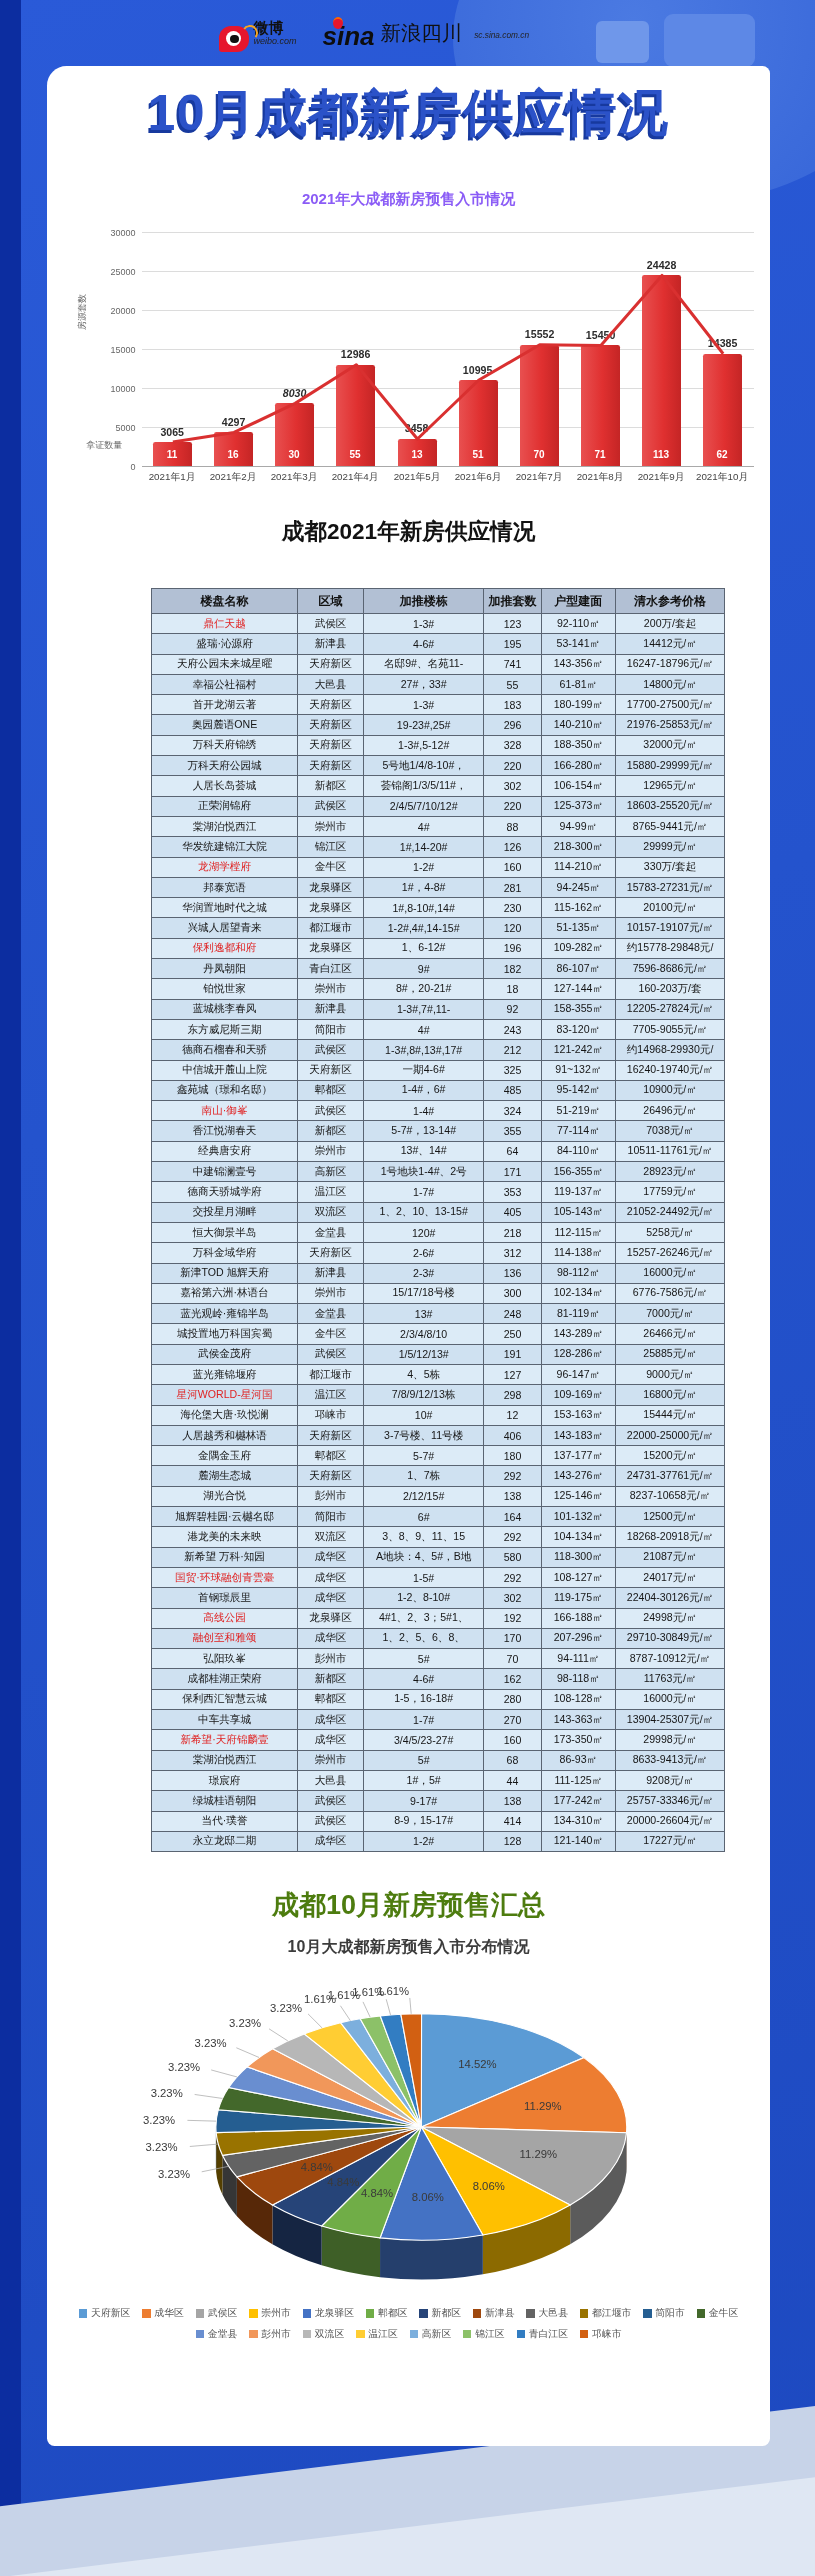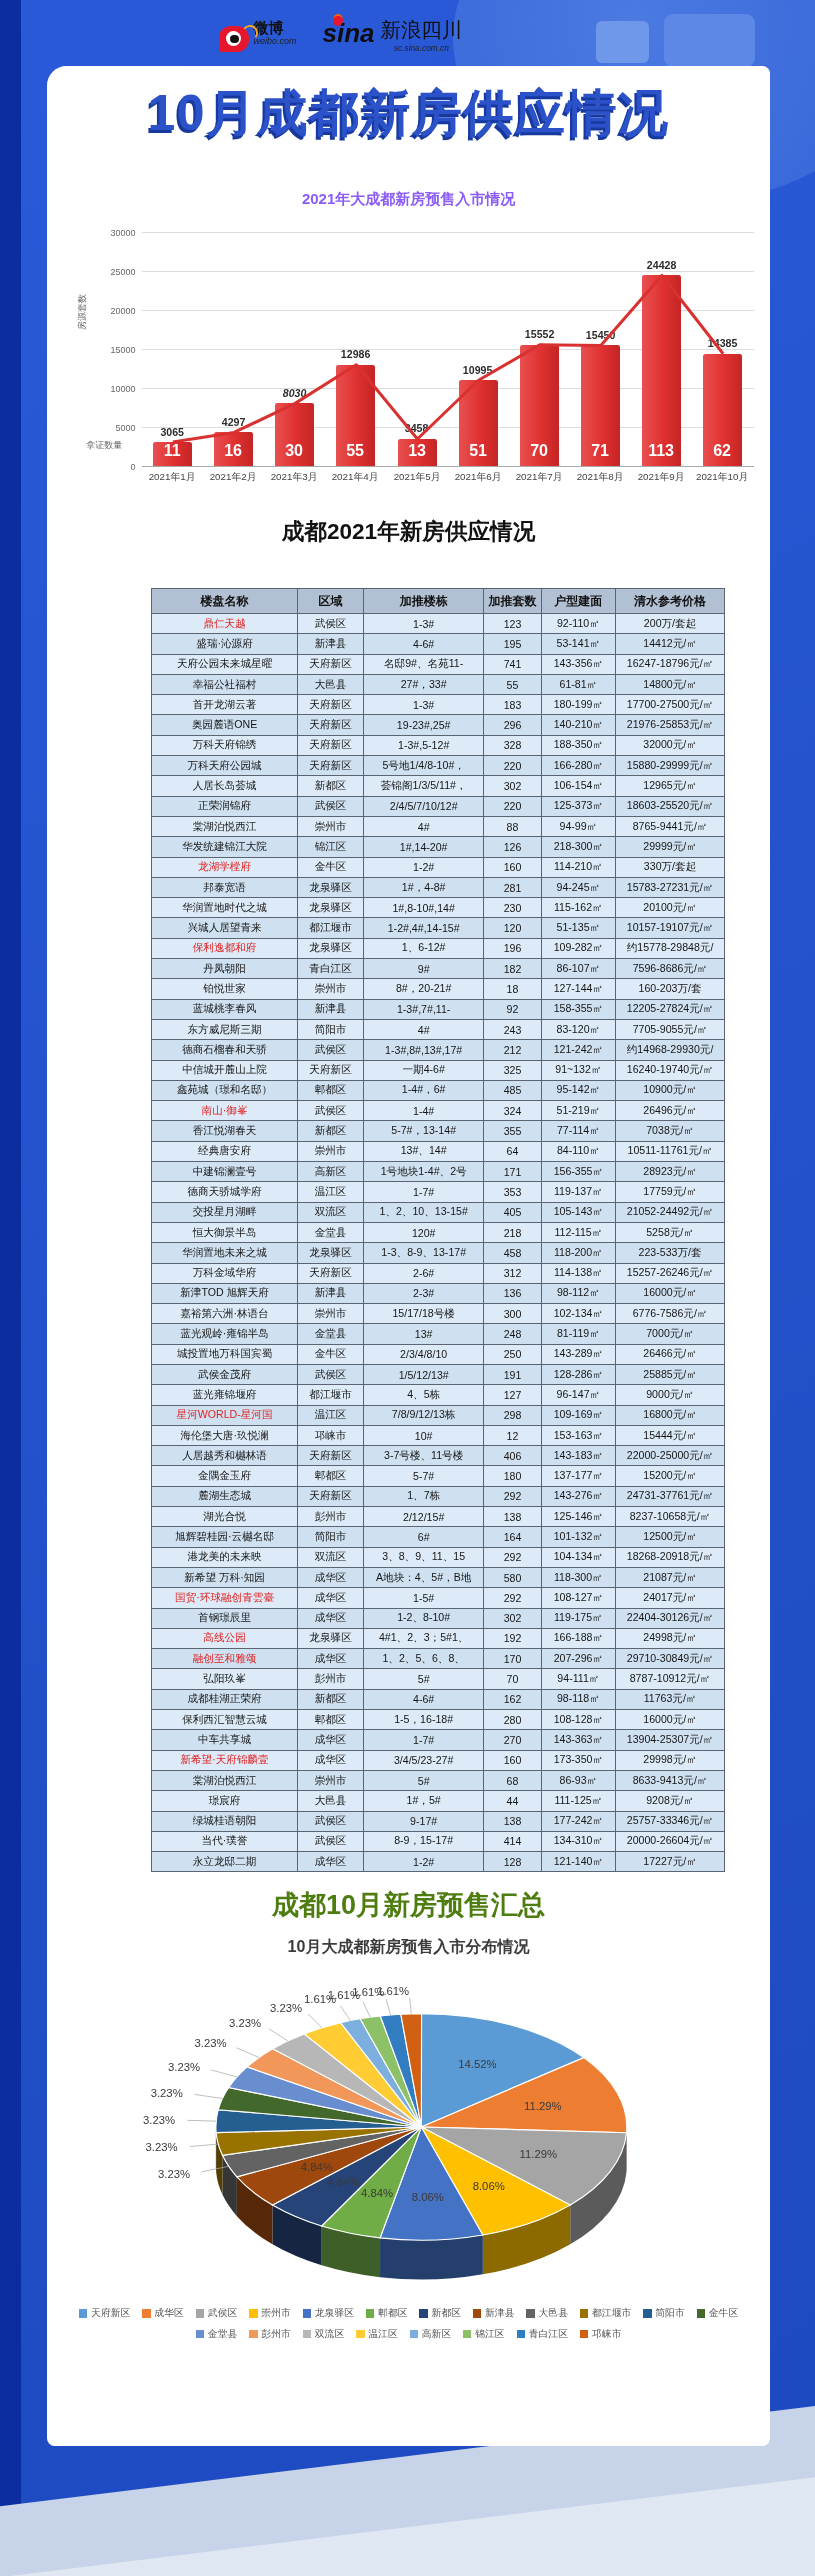--- a/index.html
+++ b/index.html
@@ -25,21 +25,21 @@
   .weibo-eye::before{content:"";position:absolute;left:6.8px;top:5.3px;width:15px;height:15px;background:#fff;border-radius:50%;}
   .weibo-eye::after{content:"";position:absolute;left:11.3px;top:9px;width:8.3px;height:8.3px;background:#111;border-radius:50%;}
   .weibo-arc{position:absolute;width:12px;height:12px;border:2.3px solid #f5a623;border-left-color:transparent;
     border-bottom-color:transparent;border-radius:50%;left:22.6px;top:-1.5px;transform:rotate(-10deg);}
   .weibo-txt{display:flex;flex-direction:column;line-height:1;}
   .weibo-name{font-size:15px;font-weight:bold;color:#101010;}
   .weibo-domain{font-size:9px;color:#222;font-style:italic;margin-top:1.5px;}
   .sina{display:flex;align-items:flex-start;gap:6px;position:relative;justify-content:space-between;}
   .sina-brand{font-size:26px;font-weight:bold;font-style:italic;color:#0d0d0d;line-height:1;position:relative;}
   .sina-dot{position:absolute;left:10.6px;top:-6px;width:9.8px;height:9.8px;background:#e6162d;border-radius:50%;border-top:2.3px solid #f60;}
-  .sina-txt{display:flex;flex-direction:column;line-height:1;}
+  .sina-txt{display:flex;flex-direction:row;line-height:1;gap:12px;}
   .sina-name{font-size:20.4px;color:#101010;}
   .sina-domain{font-size:8.3px;color:#222;font-style:italic;margin-top:3px;align-self:center;}
 
   
   .card{position:absolute;left:47px;top:66px;width:723px;height:2380px;background:#fff;
     border-radius:19.6px 7.5px 7.5px 7.5px;z-index:3;}
   .page-title{position:absolute;left:0;top:13.6px;width:100%;text-align:center;
     font-size:50px;font-weight:bold;color:#2b52c8;letter-spacing:1.5px;
     text-shadow:-2.3px 3px 0 #17399e;}
 
@@ -47,21 +47,21 @@
   .chart1{position:absolute;left:22.6px;top:113px;width:678px;height:377px;}
   .chart1-title{text-align:center;font-size:15px;font-weight:bold;color:#8b5cf6;padding-top:10.6px;}
   .plot{position:absolute;left:72px;top:53px;width:612px;height:234px;}
   .gridline{position:absolute;left:0;width:100%;height:0.8px;background:#dcdcdc;}
   .gridline.base{background:#a9a9a9;}
   .ytick{position:absolute;right:100%;margin-right:6px;width:45px;text-align:right;
     font-size:9px;color:#666;transform:translateY(-4.5px);}
   .bar{position:absolute;bottom:0;width:39px;background:linear-gradient(90deg,#e85050 0%,#e03030 55%,#c42525 100%);
     border-radius:2.3px 2.3px 0 0;}
   .bar-val{position:absolute;width:68px;text-align:center;font-size:10.6px;font-weight:bold;color:#2c2c2c;}
-  .bar-cnt{position:absolute;bottom:6px;width:39px;text-align:center;font-size:16px;font-weight:bold;color:#fff;}
+  .bar-cnt{position:absolute;bottom:6px;width:39px;text-align:center;font-size:10px;font-weight:bold;color:#fff;}
   .xlabel{position:absolute;top:239px;width:61px;text-align:center;font-size:9.8px;color:#444;}
   .ylab-rot{position:absolute;left:6px;top:151px;font-size:9px;color:#666;transform:rotate(-90deg);transform-origin:left top;}
   .cnt-lab{position:absolute;left:16.6px;top:260px;font-size:9px;color:#666;}
   .lineSvg{position:absolute;left:0;top:0;overflow:visible;}
 
   
   .sec1-title{position:absolute;left:0;top:450px;width:100%;text-align:center;font-size:22.6px;font-weight:bold;color:#121212;}
   .sec2-title{position:absolute;left:0;top:1821px;width:100%;text-align:center;font-size:27px;font-weight:bold;color:#4d7c0f;}
 
   
@@ -441,28 +441,20 @@
           <td>105-143㎡</td>
           <td>21052-24492元/㎡</td>
         </tr>
         <tr class="even">
           <td>恒大御景半岛</td>
           <td>金堂县</td>
           <td>120#</td>
           <td>218</td>
           <td>112-115㎡</td>
           <td>5258元/㎡</td>
-        </tr>
-        <tr class="odd">
-          <td>华润置地未来之城</td>
-          <td>龙泉驿区</td>
-          <td>1-3、8-9、13-17#</td>
-          <td>458</td>
-          <td>118-200㎡</td>
-          <td>223-533万/套</td>
         </tr>
         <tr class="even">
           <td>万科金域华府</td>
           <td>天府新区</td>
           <td>2-6#</td>
           <td>312</td>
           <td>114-138㎡</td>
           <td>15257-26246元/㎡</td>
         </tr>
         <tr class="odd">

